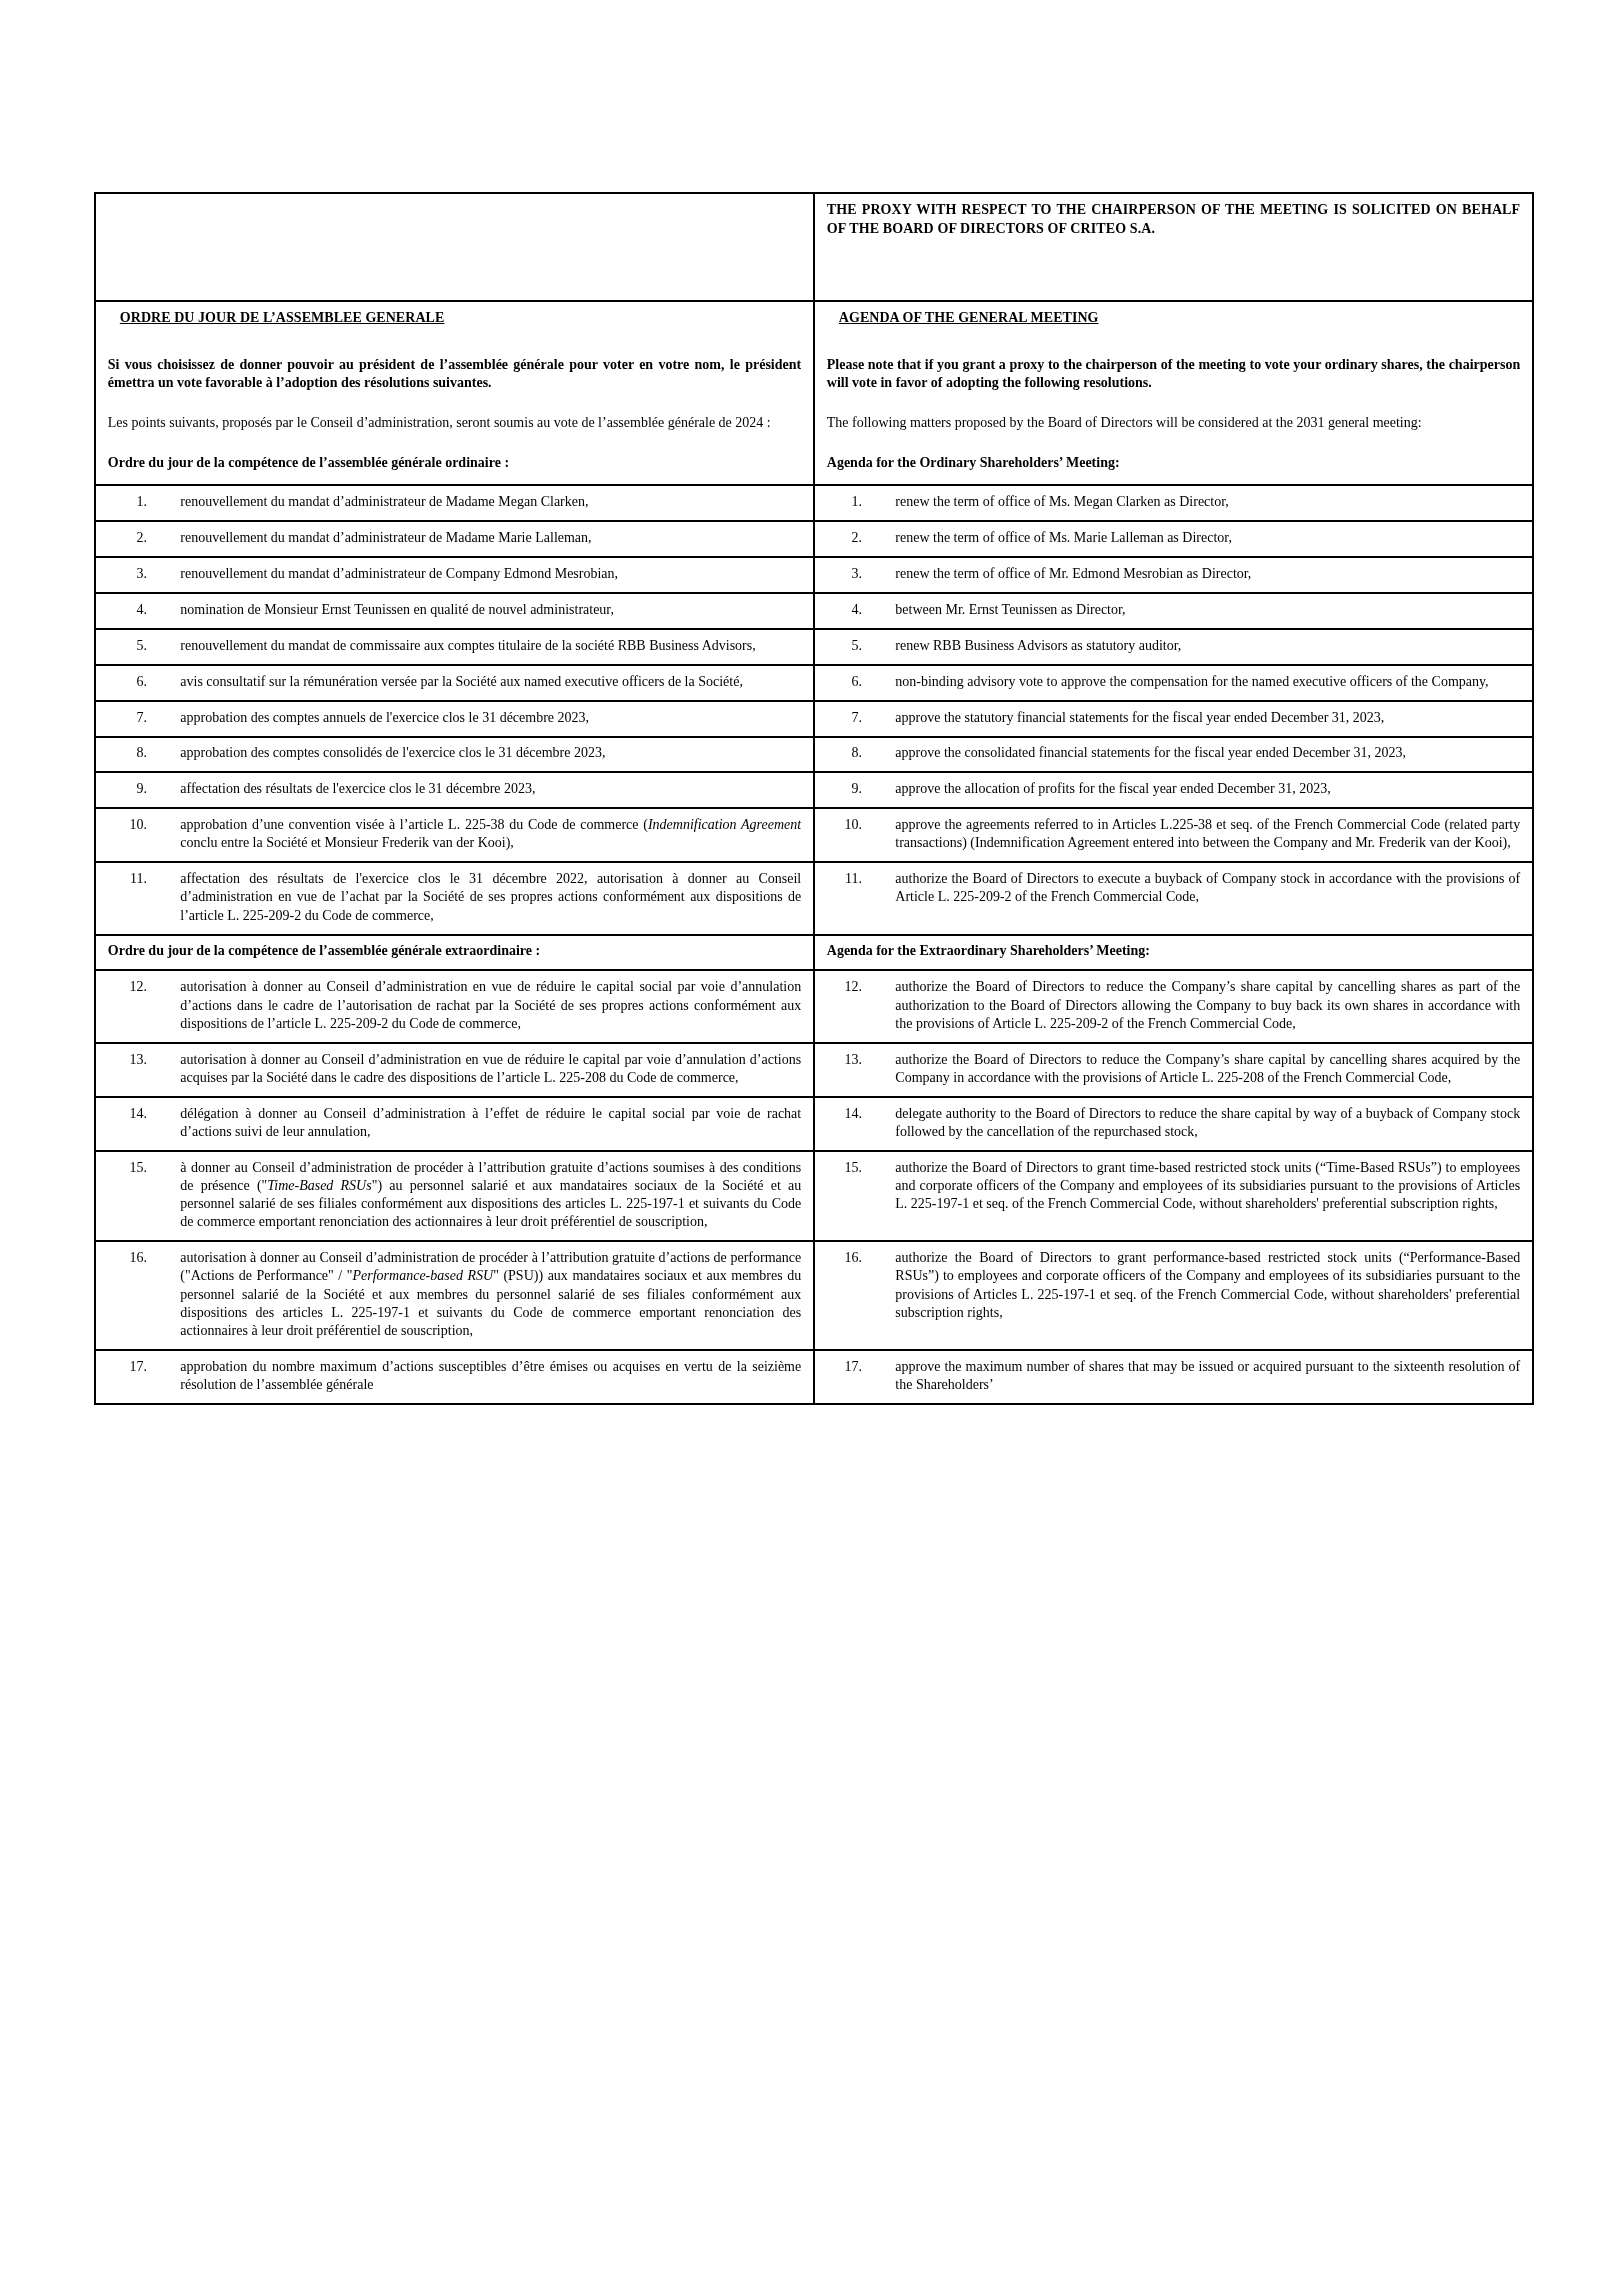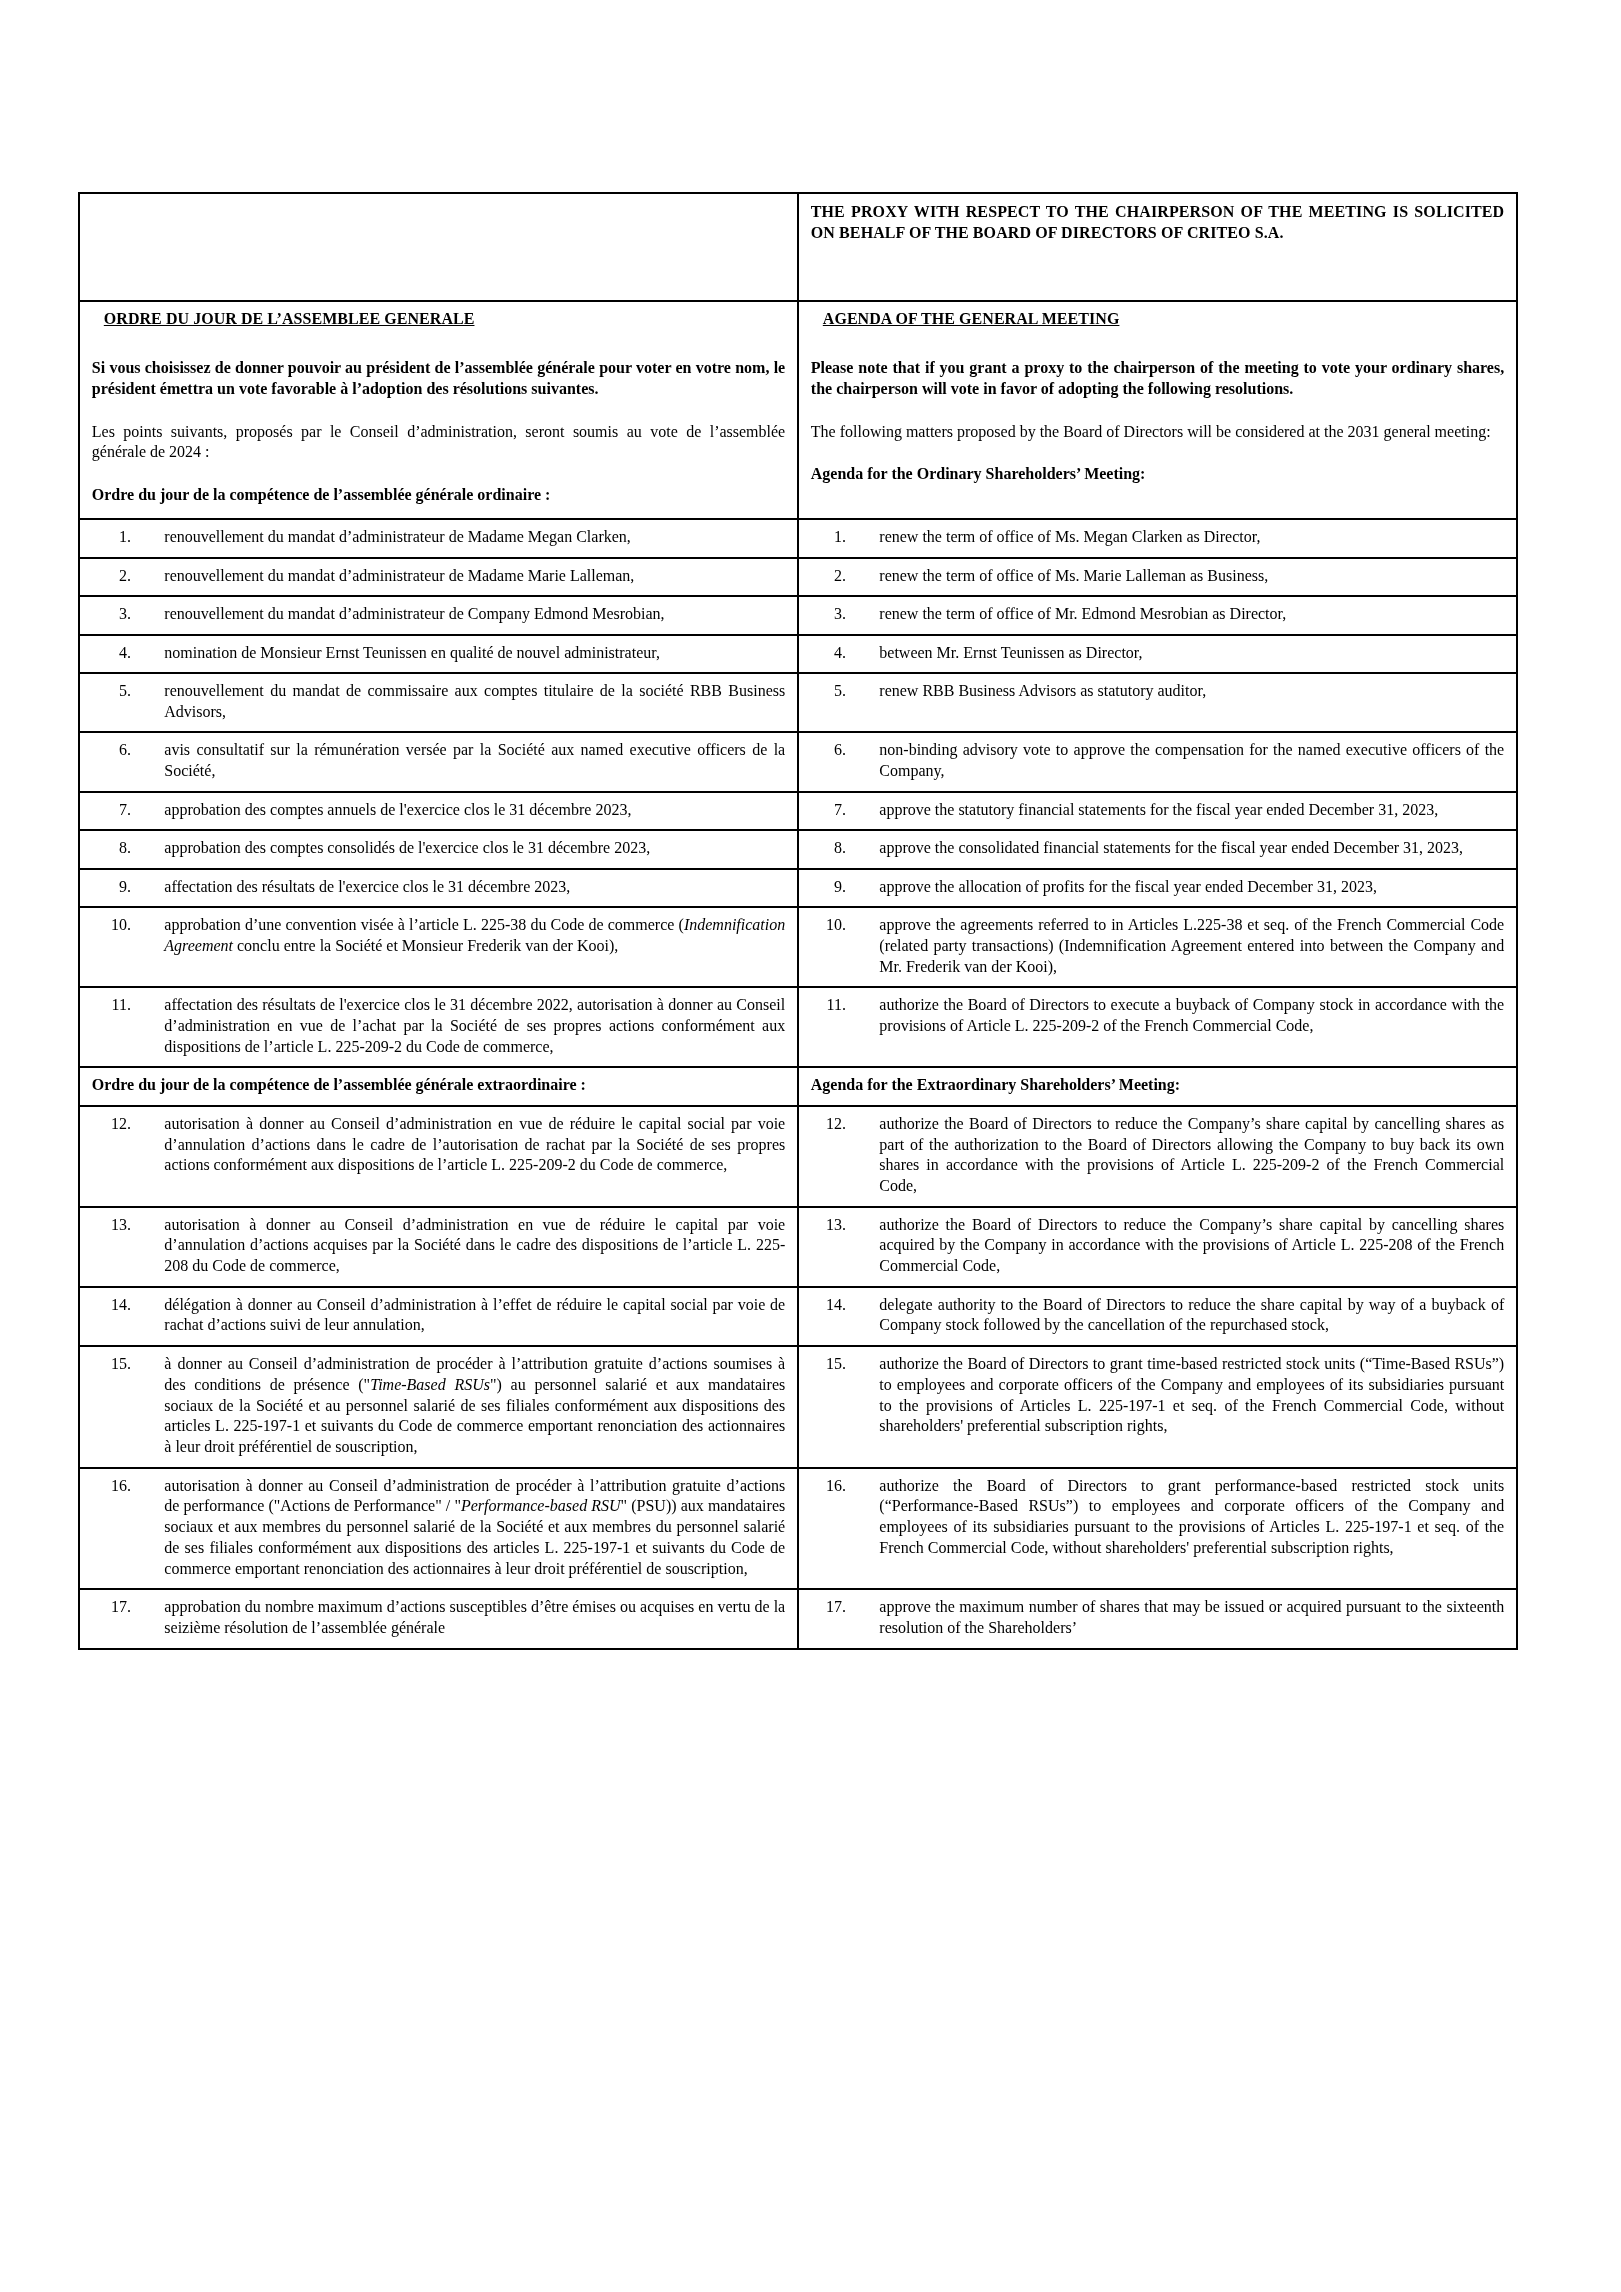--- a/index.html
+++ b/index.html
@@ -16,26 +16,26 @@
   }
   .page {
     position: relative;
     width: 1621px;
     height: 2293px;
     box-sizing: border-box;
     padding: 0;
   }
   .doc-table {
     position: absolute;
-    left: 78px;
+    left: 94px;
     top: 192px;
     width: 1439px;
     border-collapse: collapse;
     table-layout: fixed;
-    font-size: 16px;
+    font-size: 14px;
     line-height: 1.30;
   }
   .doc-table td {
     border: 2.2px solid #000000;
     vertical-align: top;
     padding: 6.9px 11.8px 8.8px 11.8px;
   }
   col.c-left  { width: 719px; }
   col.c-right { width: 719px; }
 
@@ -157,21 +157,21 @@
             <div class="item-row fr-col">
               <span class="item-num">2.</span>
               <span class="item-pad"></span>
               <span class="item-txt">renouvellement du mandat d’administrateur de Madame Marie Lalleman,</span>
             </div>
           </td>
           <td class="item-cell">
             <div class="item-row en-col">
               <span class="item-num">2.</span>
               <span class="item-pad"></span>
-              <span class="item-txt">renew the term of office of Ms. Marie Lalleman as Business,</span>
+              <span class="item-txt">renew the term of office of Ms. Marie Lalleman as Director,</span>
             </div>
           </td>
         </tr>
         <tr>
           <td class="item-cell">
             <div class="item-row fr-col">
               <span class="item-num">3.</span>
               <span class="item-pad"></span>
               <span class="item-txt">renouvellement du mandat d’administrateur de Company Edmond Mesrobian,</span>
             </div>

